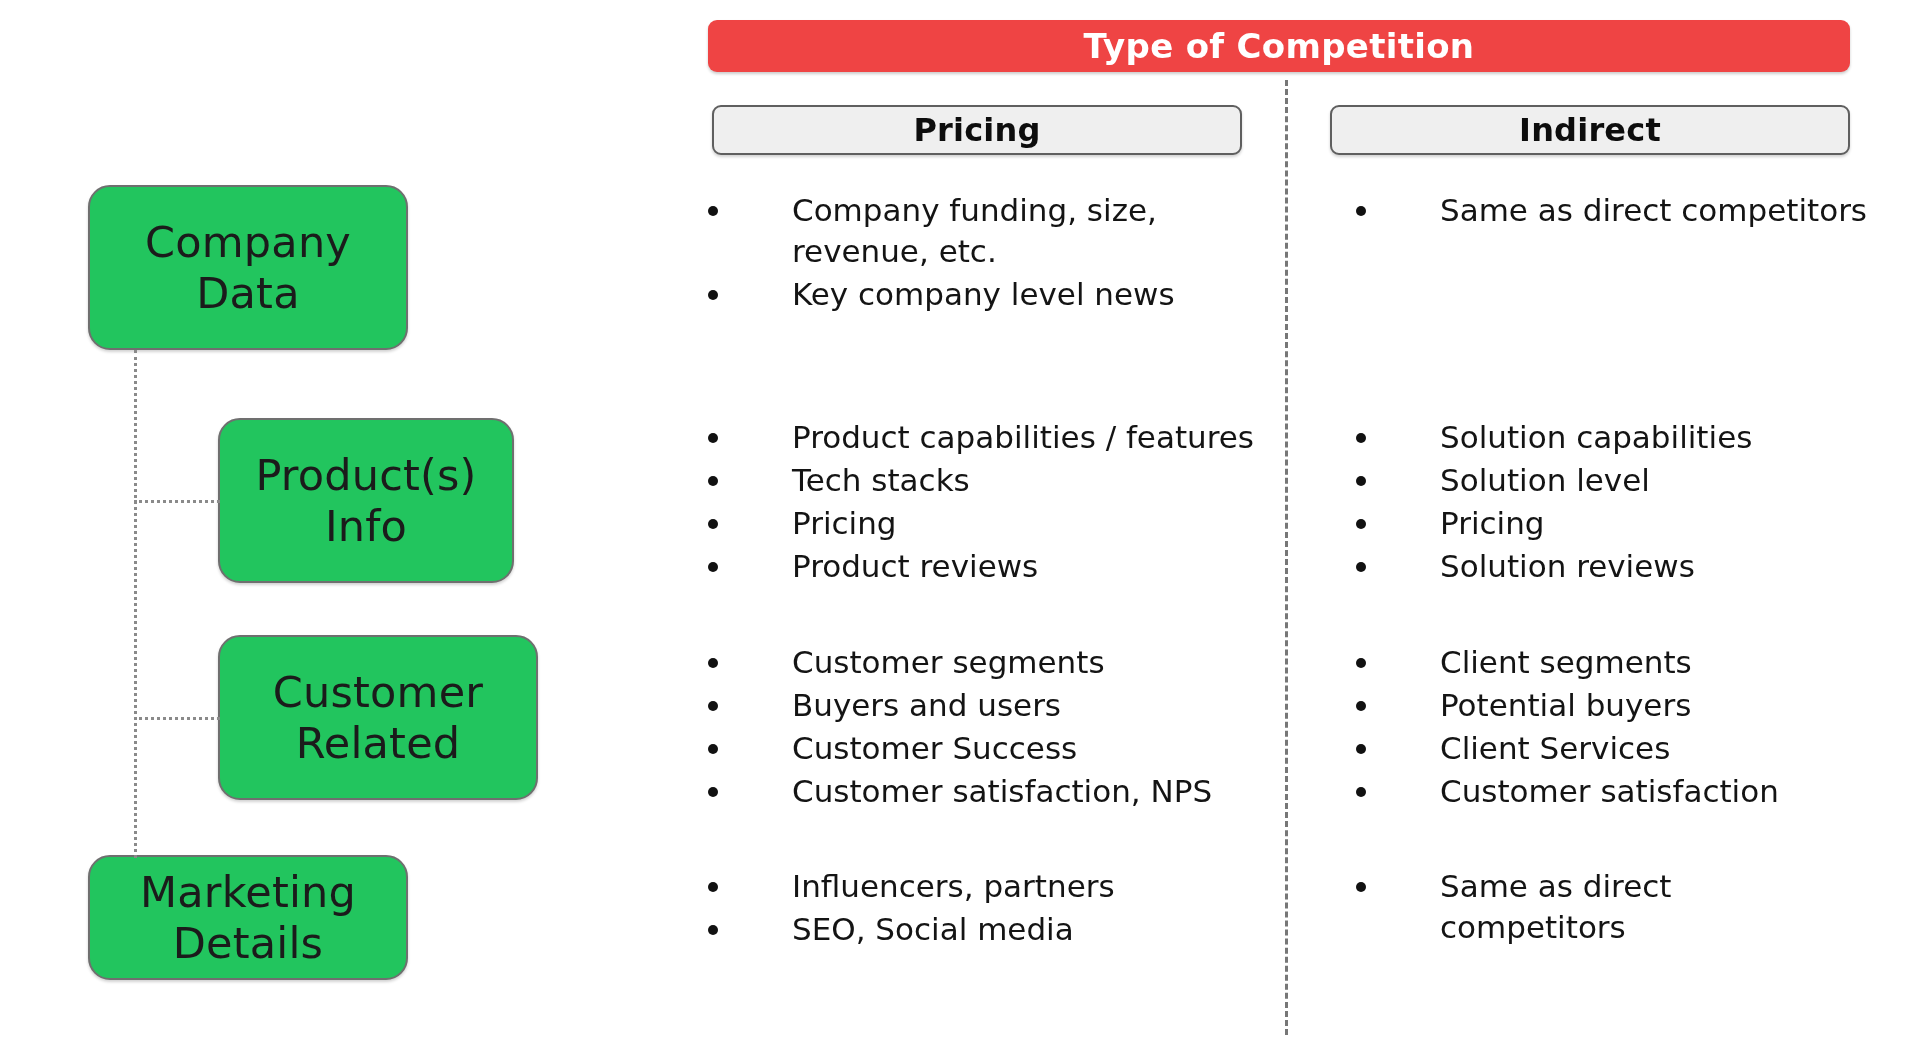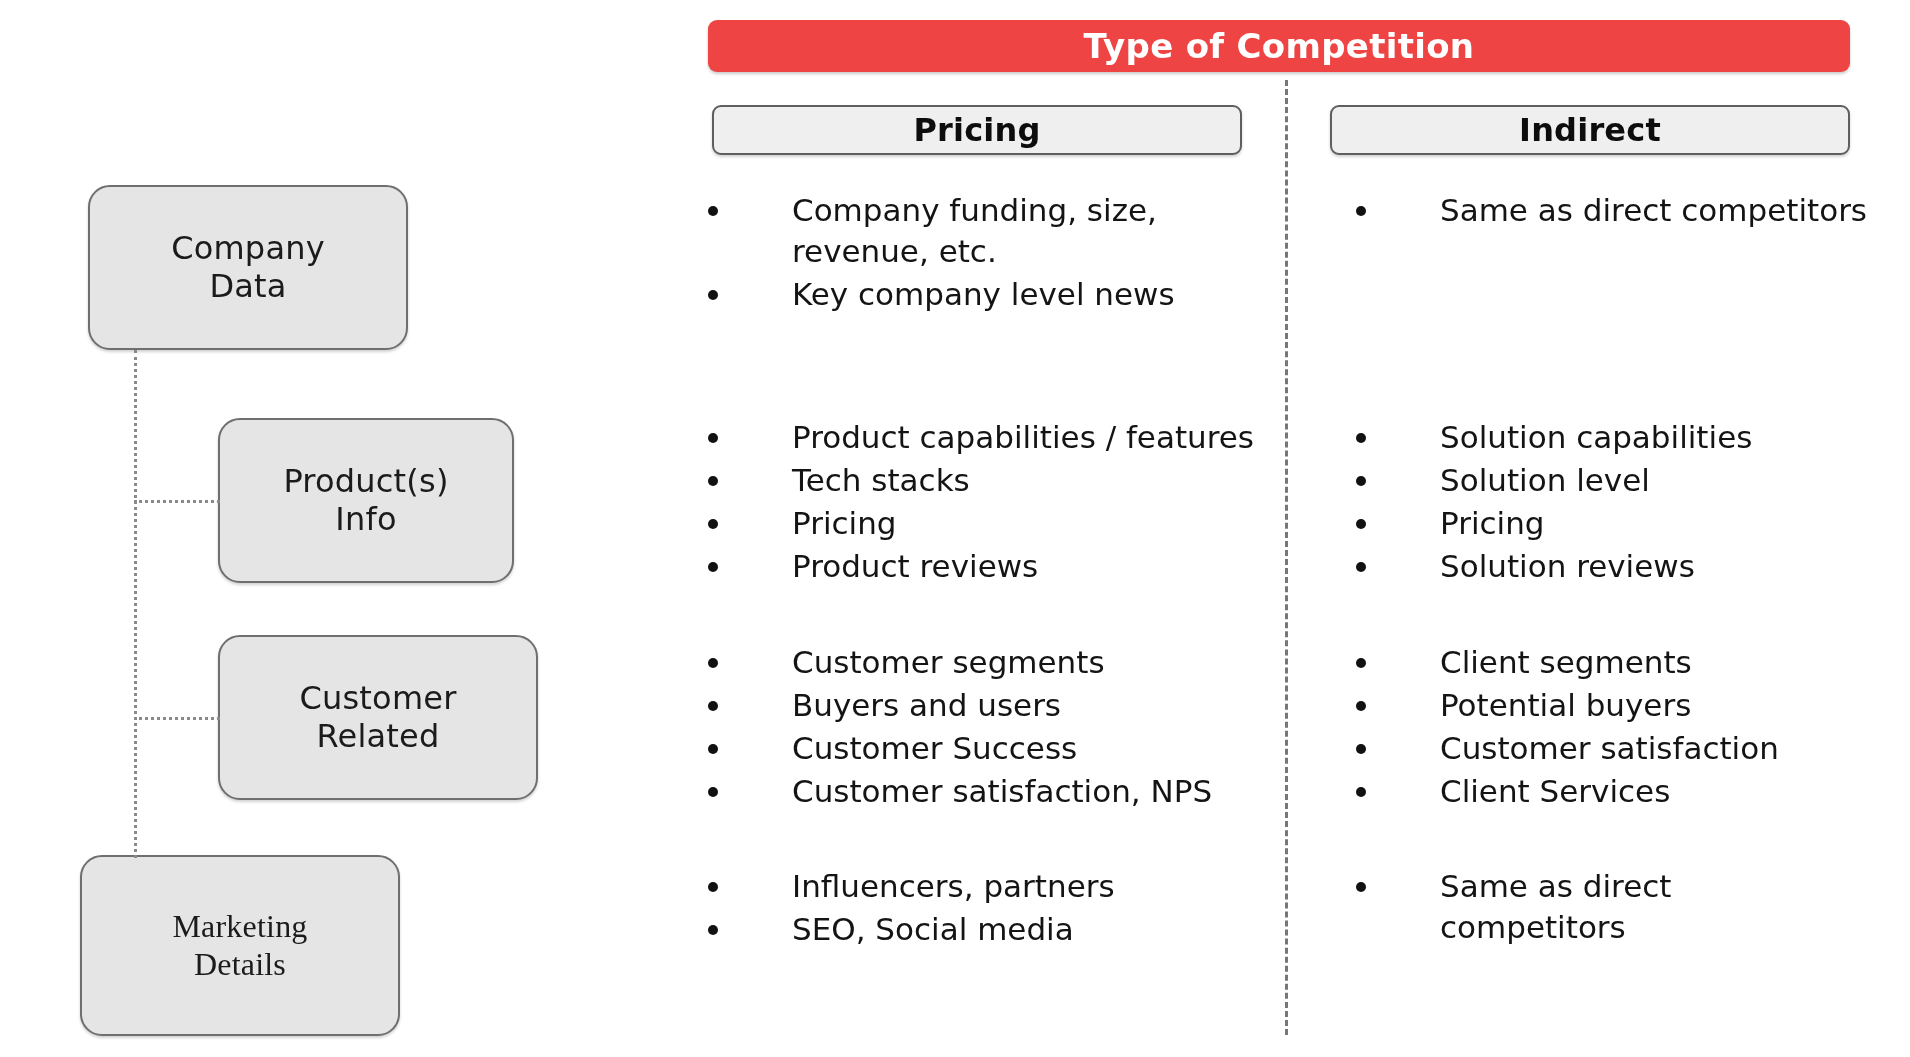--- a/index.html
+++ b/index.html
@@ -19,41 +19,41 @@
 
   
   #canvas {
     position: absolute;
     inset: 0;
   }
 
   
   .cat-box {
     position: absolute;
-    background: #e5e5e5;
+    background: #22c55e;
     border: 2px solid #6f6f6f;
     border-radius: 22px;
     box-sizing: border-box;
     display: flex;
     align-items: center;
     justify-content: center;
     text-align: center;
-    font-size: 32px;
+    font-size: 43px;
     line-height: 1.18;
     font-weight: 400;
     color: #1b1b1b;
     letter-spacing: .2px;
     box-shadow: 0 2px 3px rgba(0,0,0,.18);
   }
   .cat-box .cat-label { white-space: pre-line; }
 
   #box-company  { left: 88px;  top: 185px; width: 320px; height: 165px; }
   #box-product  { left: 218px; top: 418px; width: 296px; height: 165px; }
   #box-customer { left: 218px; top: 635px; width: 320px; height: 165px; }
-  #box-marketing{ left: 80px;  top: 855px; width: 320px; height: 181px; font-family: Liberation Serif, serif; }
+  #box-marketing{ left: 88px;  top: 855px; width: 320px; height: 125px; }
 
   
   .conn-v {
     position: absolute;
     border-left: 3px dotted #8a8a8a;
     width: 0;
   }
   .conn-h {
     position: absolute;
     border-top: 3px dotted #8a8a8a;
@@ -293,26 +293,26 @@
         <li class="bullet-item">
           <span class="dot"></span>
           <span class="txt">Client segments</span>
         </li>
         <li class="bullet-item">
           <span class="dot"></span>
           <span class="txt">Potential buyers</span>
         </li>
         <li class="bullet-item">
           <span class="dot"></span>
+          <span class="txt">Client Services</span>
+        </li>
+        <li class="bullet-item">
+          <span class="dot"></span>
           <span class="txt">Customer satisfaction</span>
         </li>
-        <li class="bullet-item">
-          <span class="dot"></span>
-          <span class="txt">Client Services</span>
-        </li>
       </ul>
   </div>
   <div class="bullet-group indirect row-3">
     <ul class="bullet-list">
         <li class="bullet-item">
           <span class="dot"></span>
           <span class="txt">Same as direct  competitors</span>
         </li>
       </ul>
   </div>

